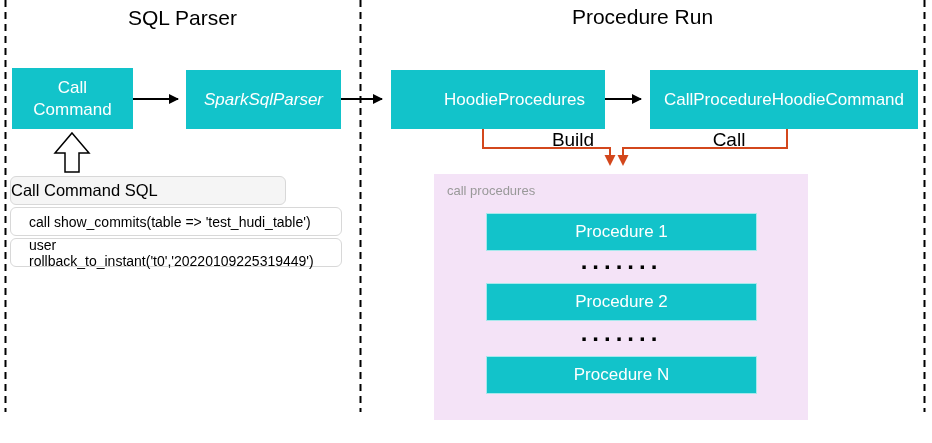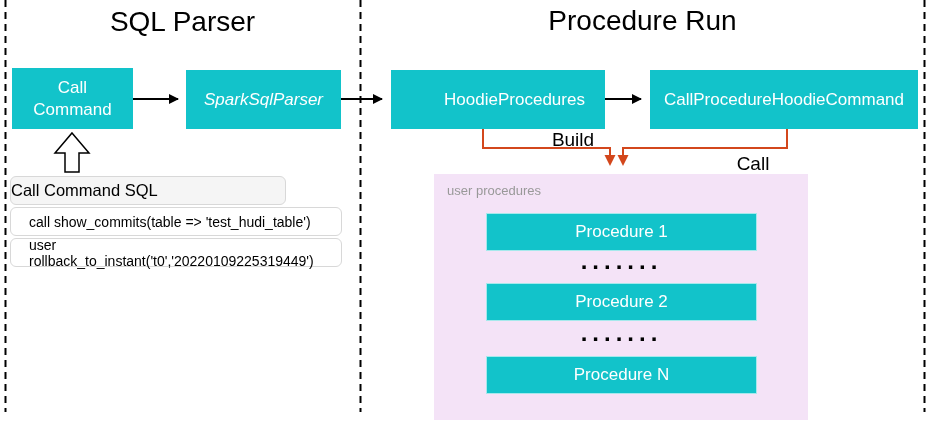--- a/index.html
+++ b/index.html
@@ -1,34 +1,34 @@
 <!DOCTYPE html>
 <html><head>
 <meta charset="utf-8">
 <style>
   html,body{margin:0;padding:0;background:#fff;}
   .stage{position:relative;width:932px;height:443px;background:#fff;
          font-family:"Liberation Sans",sans-serif;overflow:hidden;}
   .overlay{position:absolute;left:0;top:0;pointer-events:none;}
 
-  .section-title{position:absolute;font-size:28px;color:#000;text-align:center;}
+  .section-title{position:absolute;font-size:21px;color:#000;text-align:center;}
   #title-sql{left:5px;top:6px;width:355px;}
   #title-proc{left:360px;top:5px;width:565px;}
 
   .node{position:absolute;background:#12c3ca;color:#fff;display:flex;
         align-items:center;justify-content:center;text-align:center;
         font-size:17px;line-height:1.25;}
   #node-call-command{left:12px;top:68px;width:121px;height:61px;padding:0 12px;box-sizing:border-box;}
   #node-spark{left:186px;top:70px;width:155px;height:59px;font-style:italic;}
   #node-hoodie{left:391px;top:70px;width:181px;height:59px;padding-left:33px;}
   #node-cphc{left:650px;top:70px;width:268px;height:59px;}
 
   .edge-label{position:absolute;font-size:19px;color:#000;text-align:center;}
   #label-build{left:535px;top:129px;width:76px;}
-  #label-call{left:716px;top:129px;width:74px;margin-top:24px;}
+  #label-call{left:692px;top:129px;width:74px;}
 
   .sql-header{position:absolute;left:10px;top:176px;width:276px;height:29px;
       background:#f5f5f5;border:1px solid #d8d8d8;border-radius:6px;
       box-sizing:border-box;display:flex;align-items:center;
       font-size:16.5px;color:#000;}
   .sql-row{position:absolute;left:10px;width:332px;height:29px;background:#fff;
       border:1px solid #d8d8d8;border-radius:6px;box-sizing:border-box;
       display:flex;align-items:center;padding-left:18px;font-size:14px;color:#000;}
   #sql-row-0{top:207px;}
   #sql-row-1{top:238px;}
@@ -85,21 +85,21 @@
   <div class="node" id="node-cphc">CallProcedureHoodieCommand</div>
 
   <div class="edge-label" id="label-build">Build</div>
   <div class="edge-label" id="label-call">Call</div>
 
   <div class="sql-header">Call Command SQL</div>
   <div class="sql-row" id="sql-row-0">call show_commits(table =&gt; 'test_hudi_table')</div>
   <div class="sql-row" id="sql-row-1">user rollback_to_instant('t0','20220109225319449')</div>
 
   <div class="purple-panel">
-    <div class="panel-label">user procedures</div>
+    <div class="panel-label">call procedures</div>
     <div class="proc" id="proc-0">Procedure 1</div>
     <div class="dots" id="dots-0">.......</div>
     <div class="proc" id="proc-1">Procedure 2</div>
     <div class="dots" id="dots-1">.......</div>
     <div class="proc" id="proc-2">Procedure N</div>
   </div>
 
 </div>
 
 </body></html>

